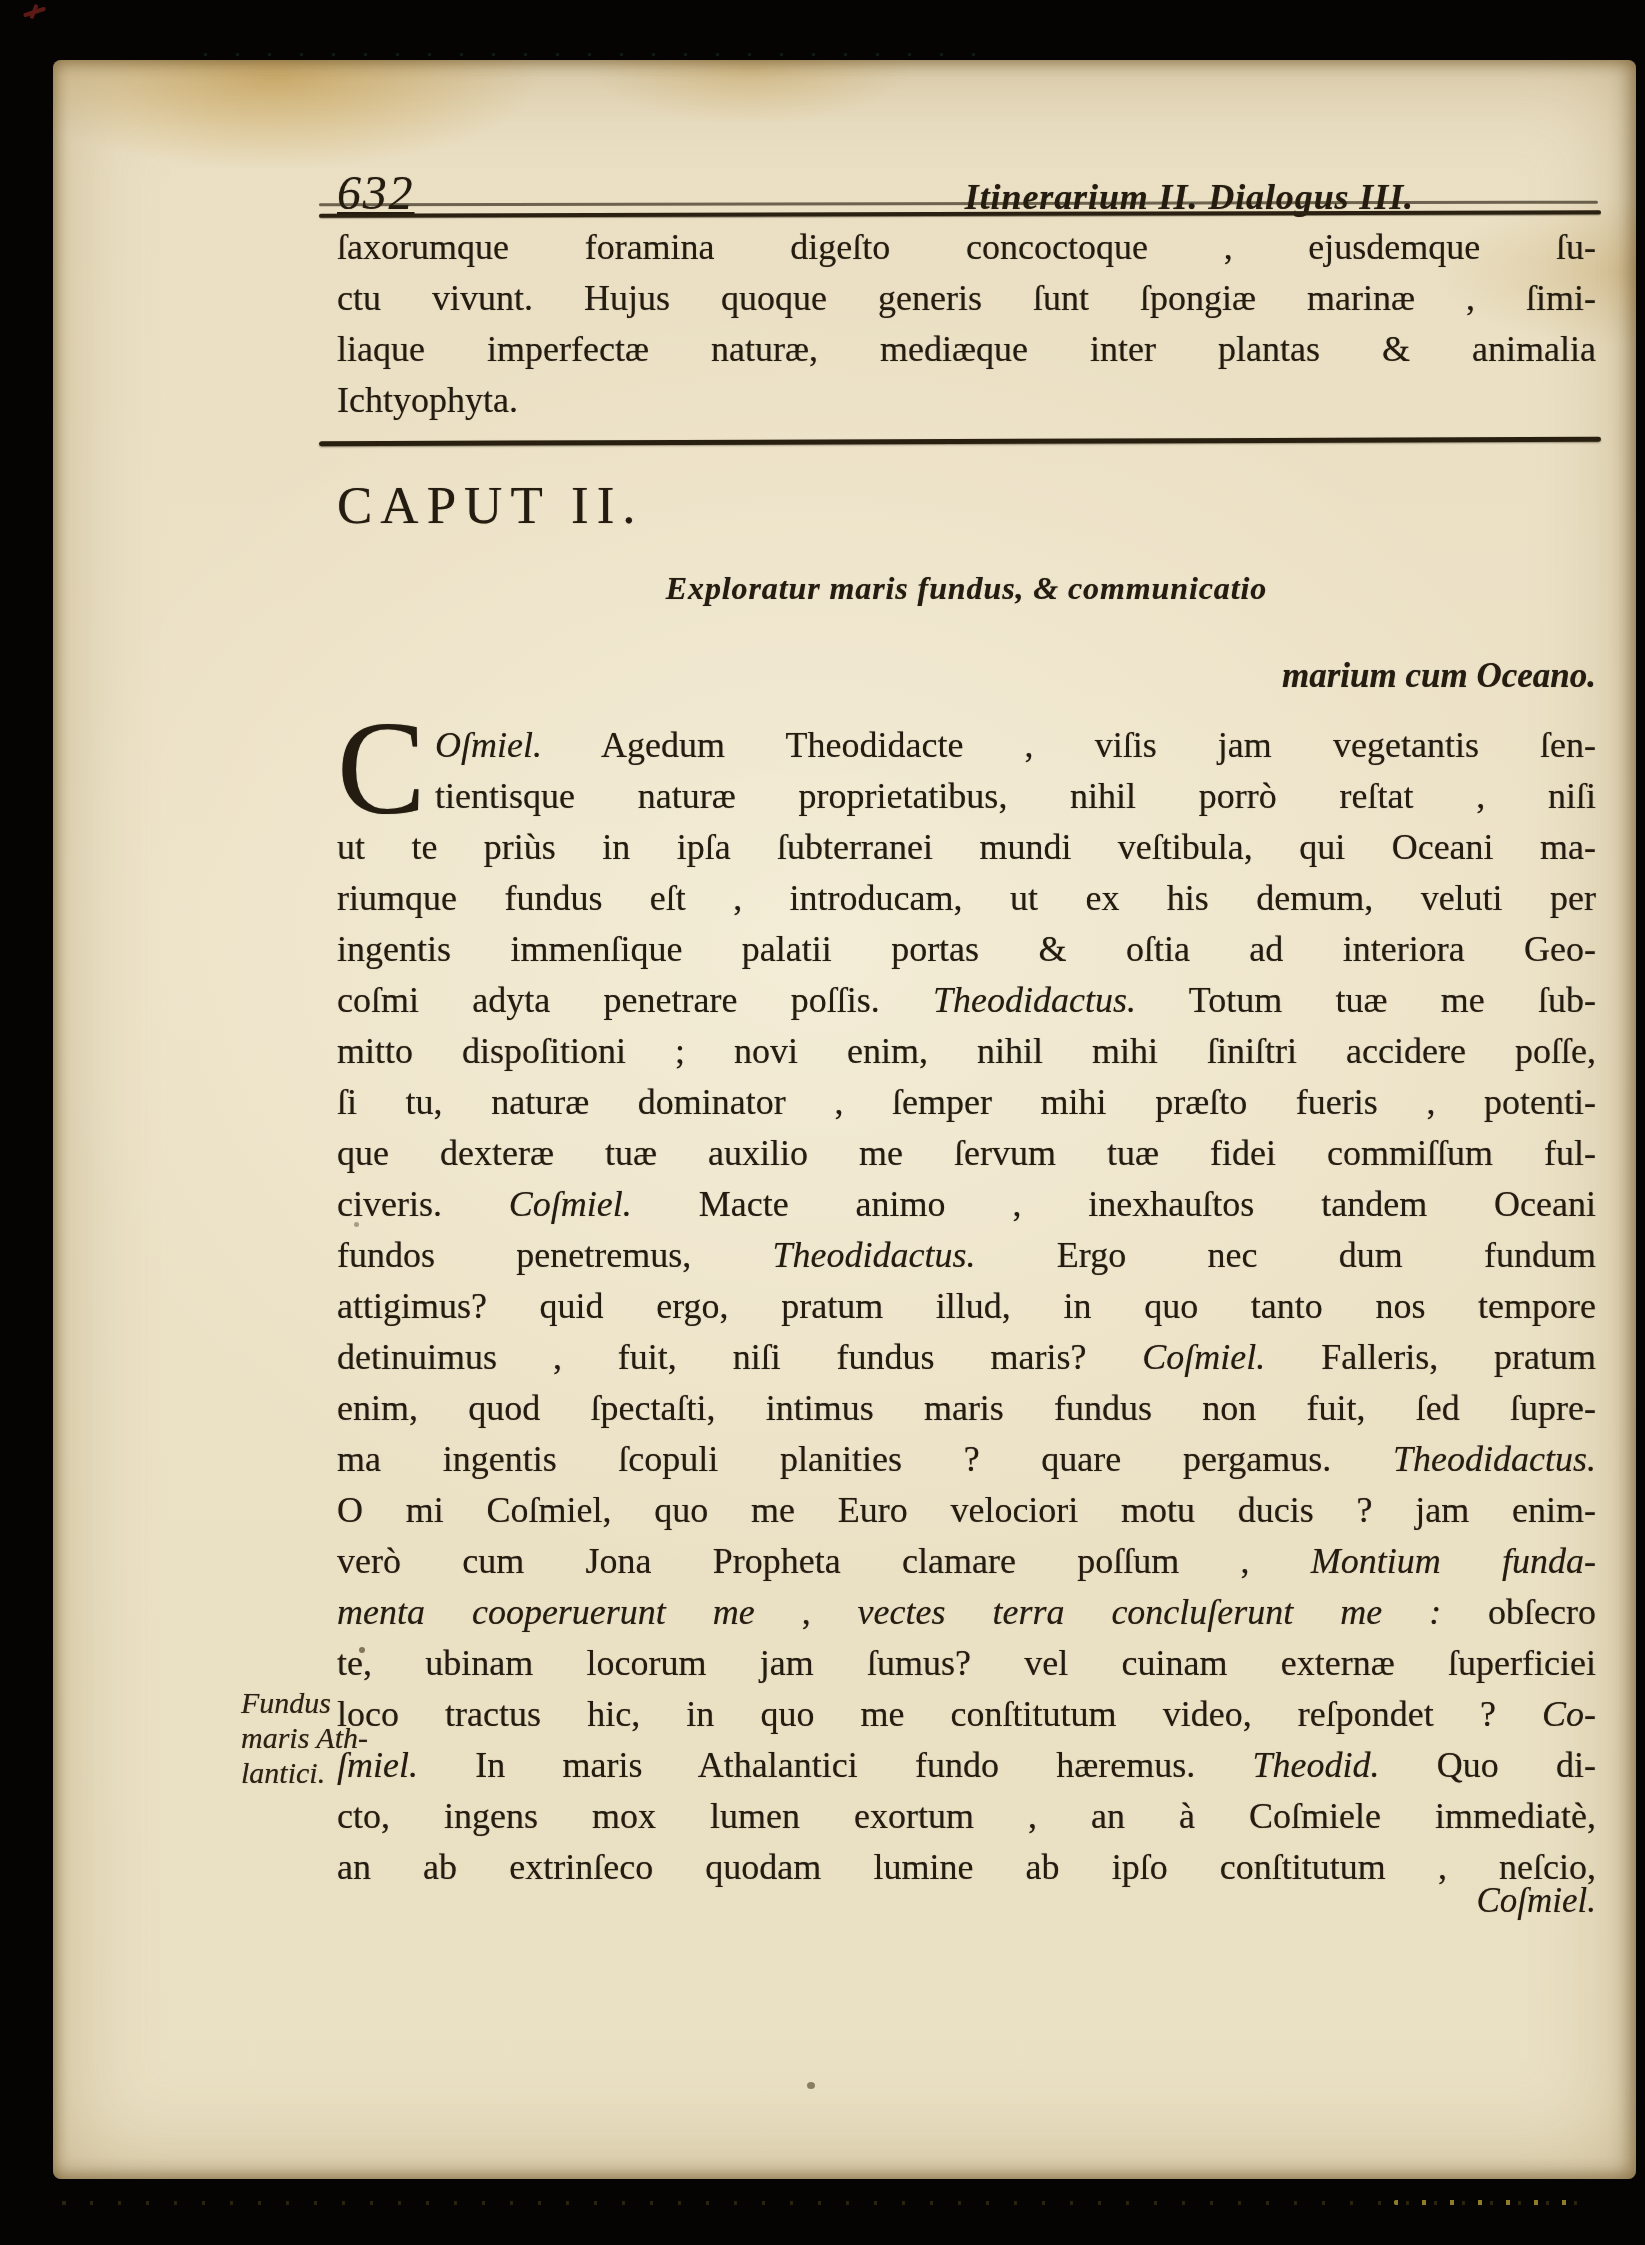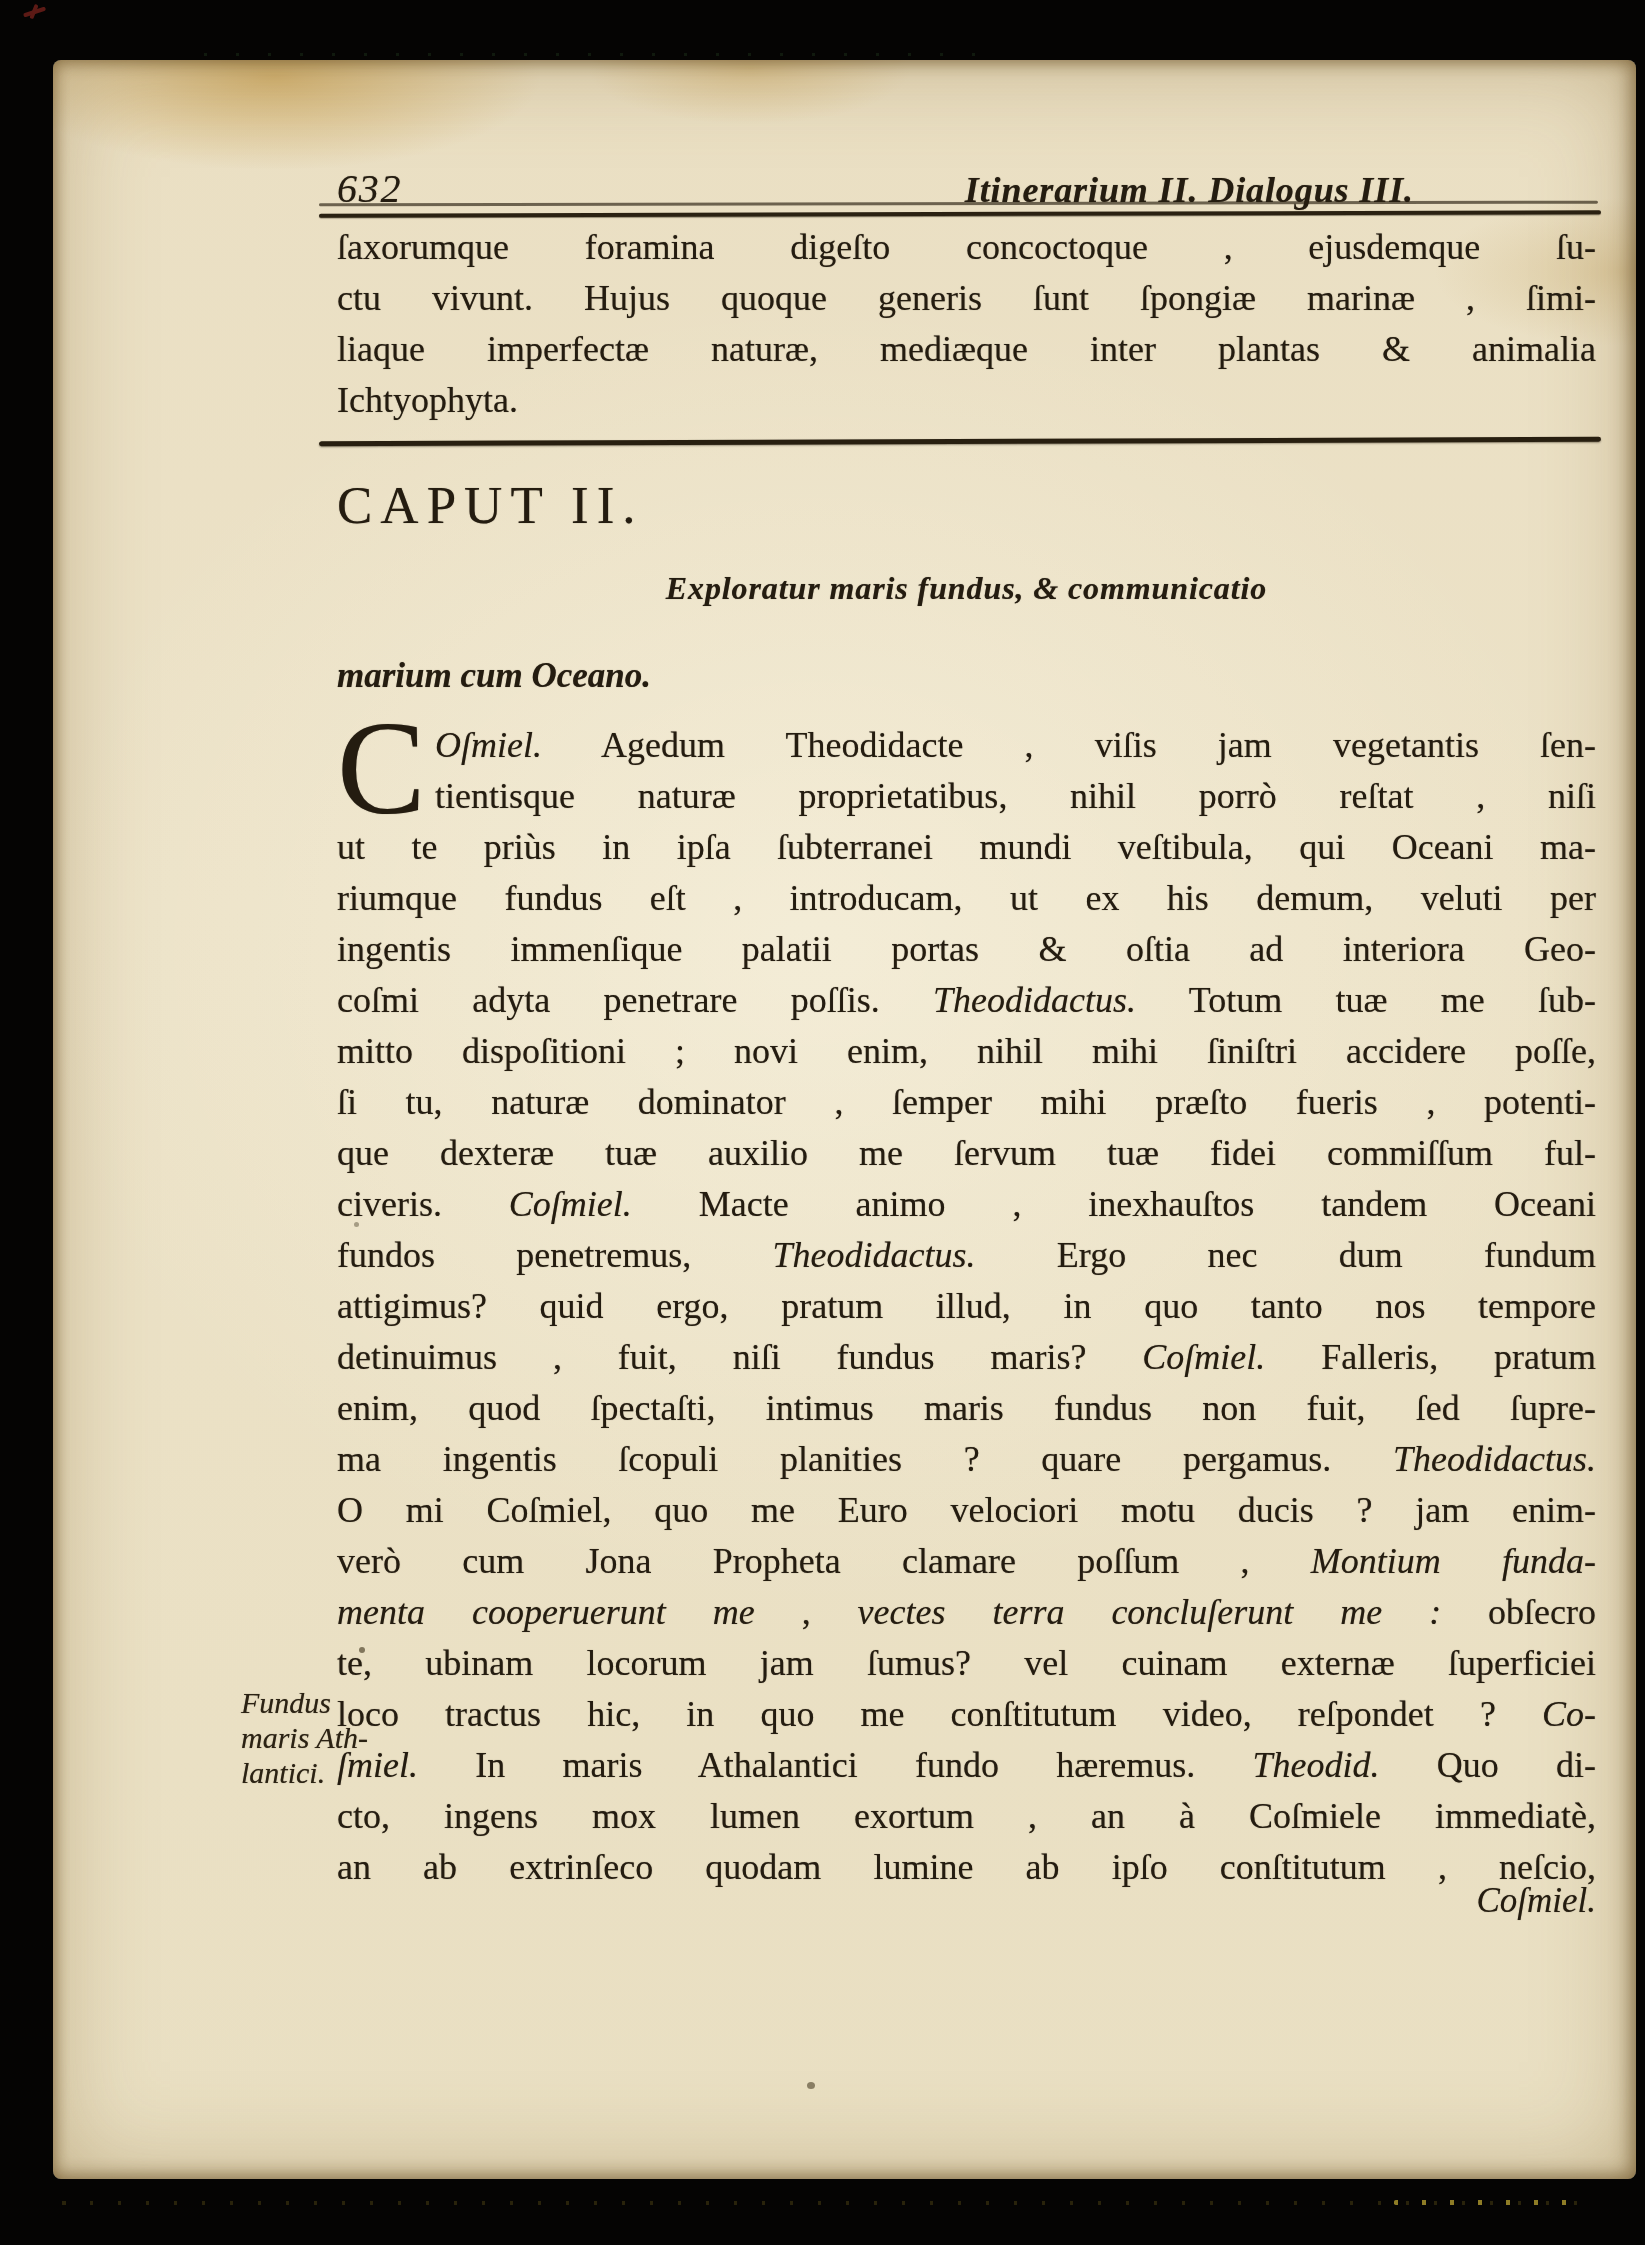--- a/index.html
+++ b/index.html
@@ -24,35 +24,35 @@
       inset -7px 0 19.5px rgba(85,60,22,.40),
       inset 0 -5.3px 16px rgba(85,60,22,.28),
       inset 3.5px 3.5px 12.4px rgba(110,80,30,.30);
     border-radius:8px;
     color:var(--ink,#241c10);
   }
   .ink{ text-shadow:0 0 0.9px rgba(36,28,16,.55); }
 
   
   .header{position:absolute;left:284px;top:105px;width:1259px;display:flex;align-items:baseline;}
-  .pagenum{font-style:italic;font-size:40px;letter-spacing:1.8px;}
+  .pagenum{font-style:italic;font-size:48px;letter-spacing:1.8px;text-decoration:underline;}
   .runtitle{margin-left:auto;margin-right:182px;font-style:italic;font-weight:700;font-size:36px;letter-spacing:0.9px;}
   .rule-thin{position:absolute;left:266px;top:142px;width:1279px;height:2.7px;background:rgba(40,31,16,.65);transform:rotate(-0.12deg);border-radius:1.8px;}
   .rule-thick{position:absolute;left:266px;top:152px;width:1282px;height:4.4px;background:#2a2112;transform:rotate(-0.15deg);border-radius:2.7px;box-shadow:0 0.9px 0.9px rgba(42,33,18,.5);}
 
   
   .para1{position:absolute;left:284px;top:162px;width:1259px;font-size:36px;line-height:51px;}
   .jline{text-align:justify;text-align-last:justify;}
   .lline{text-align:right;text-align-last:left;}
 
   
   .rule2{position:absolute;left:266px;top:379px;width:1282px;height:5.3px;background:#281f10;border-radius:2.7px;transform:rotate(-0.2deg);box-shadow:0 0.9px 1.8px rgba(40,31,16,.45);}
   .caput{position:absolute;left:284px;top:415px;width:1259px;text-align:left;font-size:53px;letter-spacing:8px;}
   .sub1{position:absolute;left:284px;top:510px;width:1259px;text-align:center;font-style:italic;font-weight:700;font-size:32px;letter-spacing:0.9px;}
-  .sub2{position:absolute;left:284px;top:596px;width:1259px;text-align:left;font-style:italic;font-weight:700;font-size:35px;}
+  .sub2{position:absolute;left:284px;top:596px;width:1259px;text-align:right;font-style:italic;font-weight:700;font-size:35px;}
 
   
   .body-text{position:absolute;left:284px;top:660px;width:1259px;font-size:36px;line-height:51px;}
   .dropcap{float:left;width:98px;height:99px;font-size:133px;line-height:96px;text-align:left;}
   .bline{text-align:justify;text-align-last:justify;}
   .it{font-style:italic;}
 
   
   .margin-note{position:absolute;left:188px;top:1625px;width:133px;font-style:italic;font-size:30px;line-height:35px;color:#2b2213;}
   .catchword{position:absolute;left:284px;top:1821px;width:1259px;text-align:right;font-style:italic;font-size:35px;}

